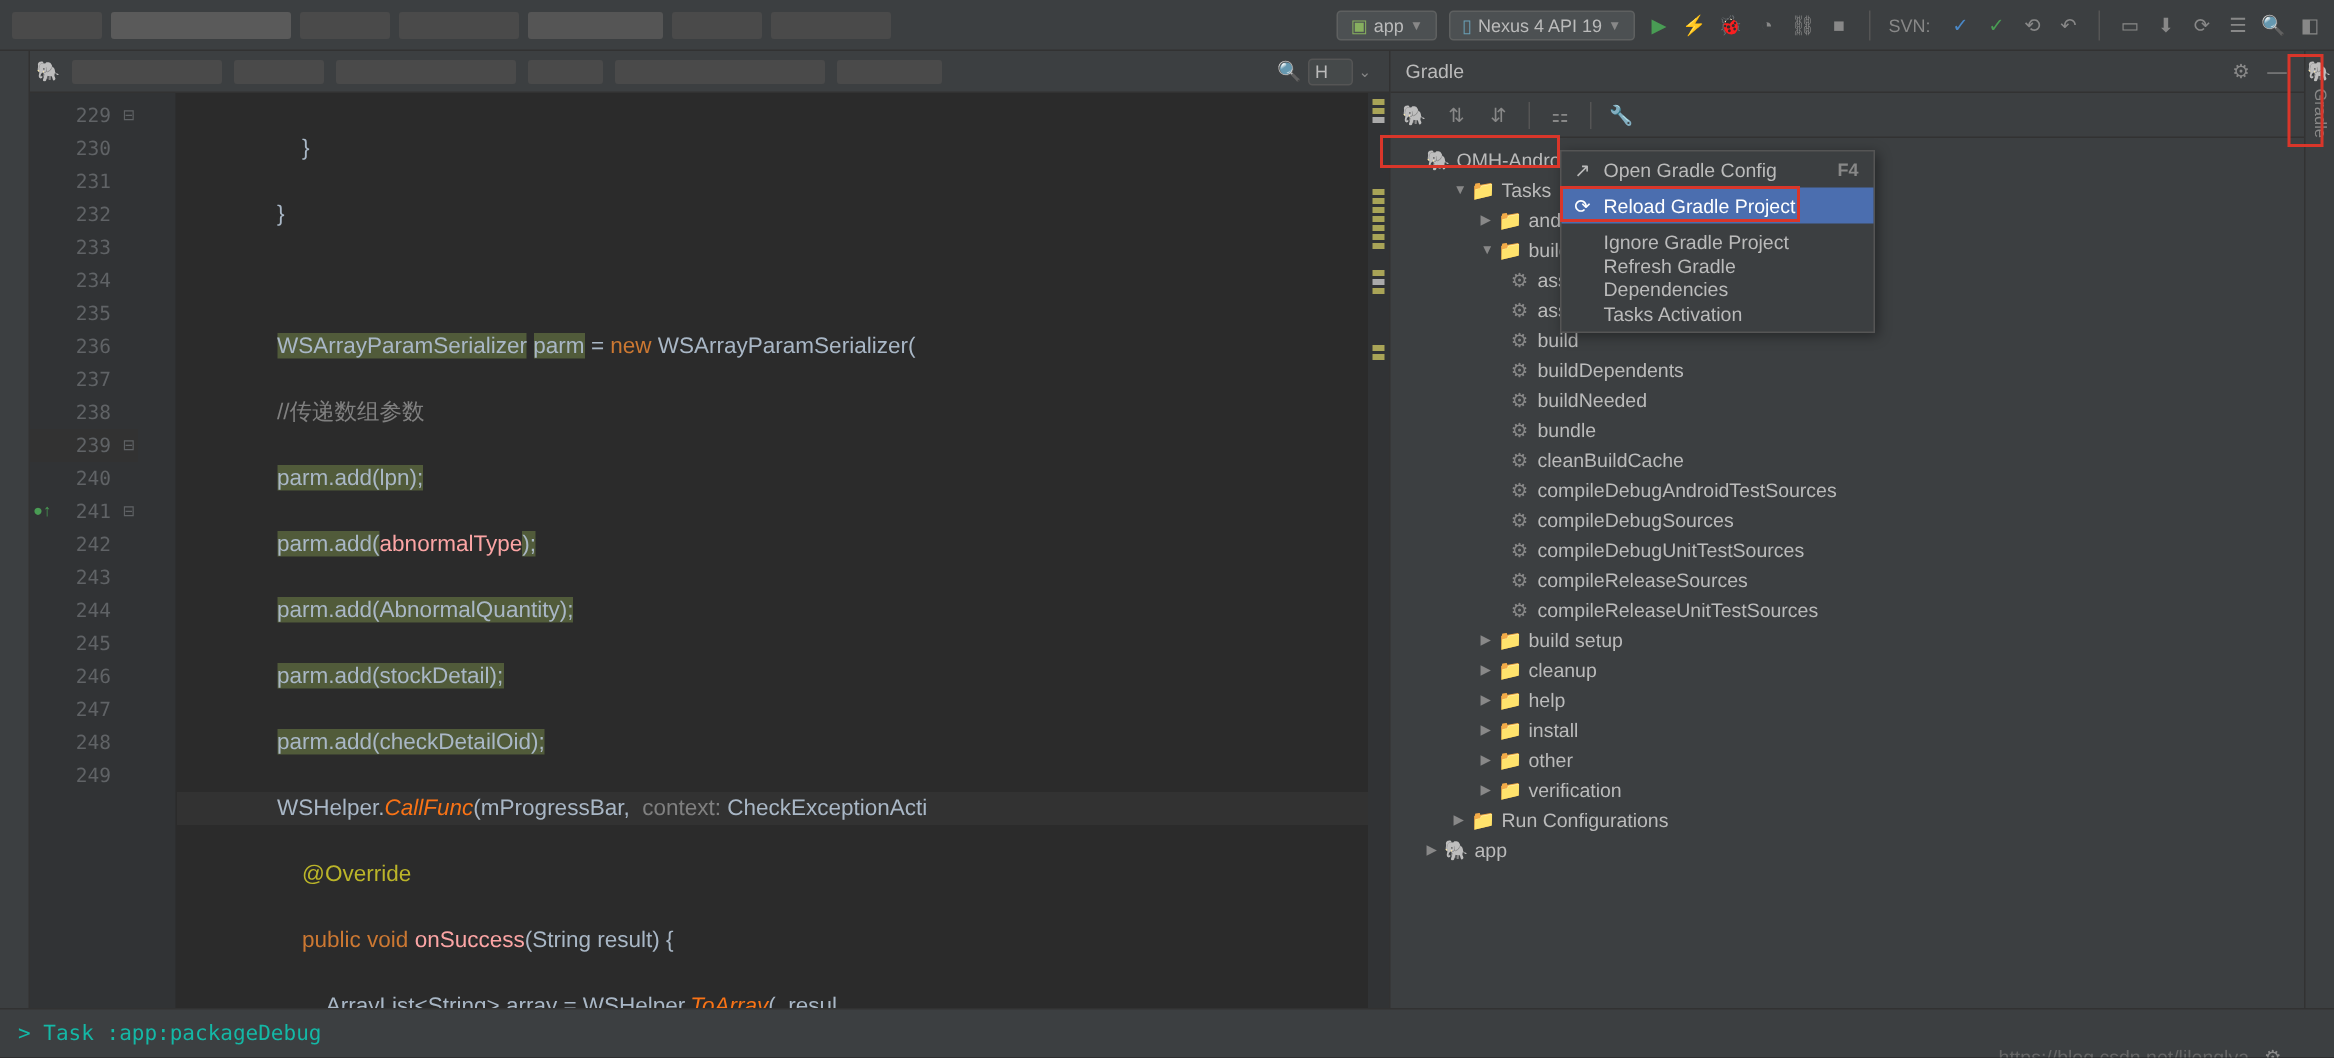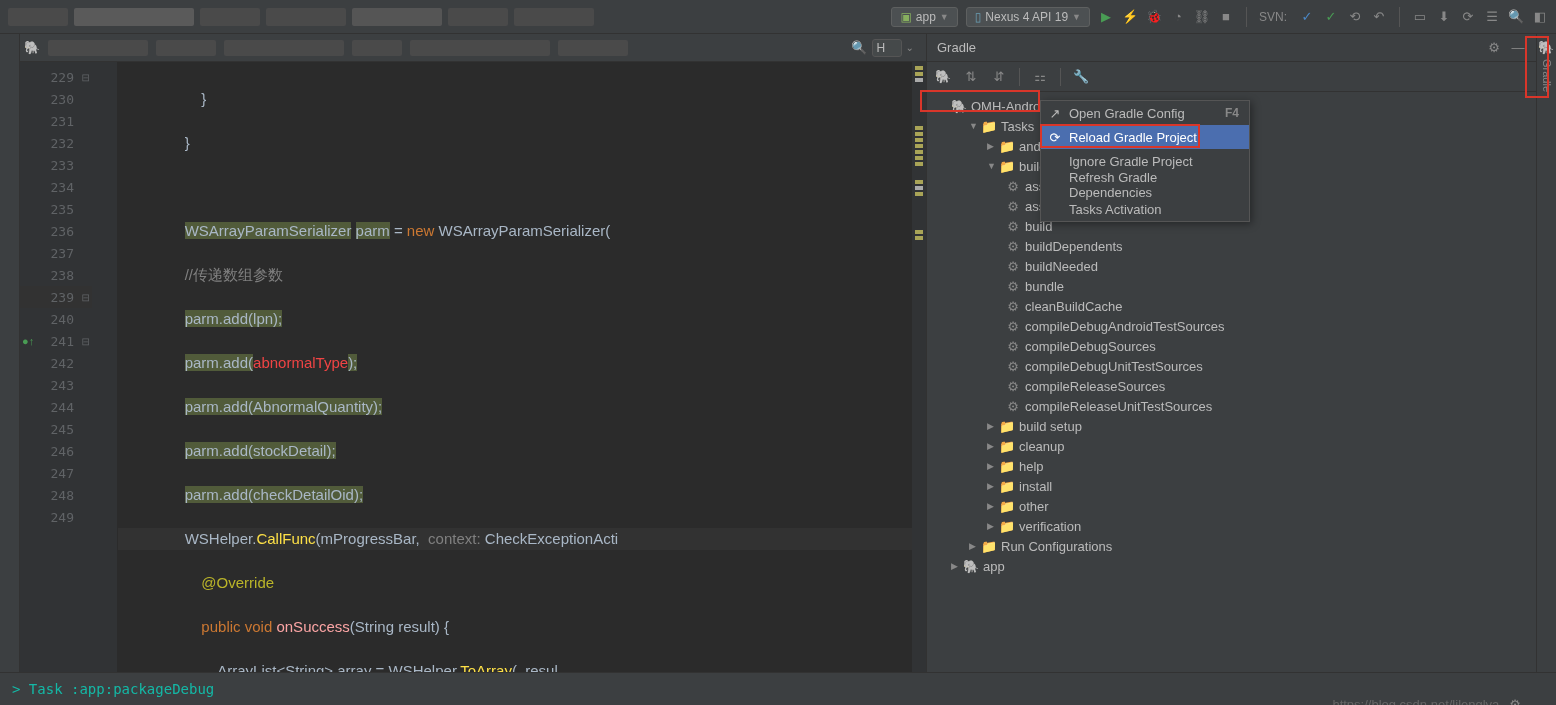--- a/index.html
+++ b/index.html
@@ -27,26 +27,26 @@
 
 .editor-body { flex: 1; display: flex; background: #2b2b2b; overflow: hidden; position: relative; }
 .gutter { width: 72px; background: #313335; display: flex; flex-direction: column; padding-top: 4px; }
 .ln-row { height: 22px; display: flex; align-items: center; justify-content: flex-end; padding-right: 18px; color: #606366; font-size: 13px; font-family: Consolas, monospace; position: relative; }
 .fold { position: absolute; right: 2px; color: #606366; font-size: 10px; }
 .green-up { position: absolute; left: 2px; color: #499c54; font-size: 11px; }
 .gutter2 { width: 26px; background: #313335; border-right: 1px solid #2b2b2b; }
 
 .code { flex: 1; font-family: Consolas, monospace; font-size: 15px; line-height: 22px; padding-top: 4px; white-space: pre; overflow: hidden; }
 .c-kw { color: #cc7832; }
-.c-fn { color: #fde047; }
+.c-fn { color: #f97316; font-style: italic; }
 .c-fnn { color: #fca5a5; }
 .c-cm { color: #808080; }
 .c-hl { background: #515b3a; }
 .c-an { color: #bbb529; }
-.c-pr { color: #ef4444; }
+.c-pr { color: #fca5a5; }
 .c-pa { color: #808080; margin-top: 12px; }
 .line-hl { background: #323232; }
 
 .marker-bar { width: 14px; background: #313335; display: flex; flex-direction: column; gap: 2px; padding-top: 4px; }
 .mk { width: 8px; height: 4px; margin-left: 3px; }
 .mk-y { background: #a9a457; }
 .mk-w { background: #aaa; }
 
 .gradle-panel { width: 610px; background: #3c3f41; border-left: 1px solid #323232; display: flex; flex-direction: column; }
 .gradle-header { height: 28px; display: flex; align-items: center; padding: 0 10px; border-bottom: 1px solid #323232; }

